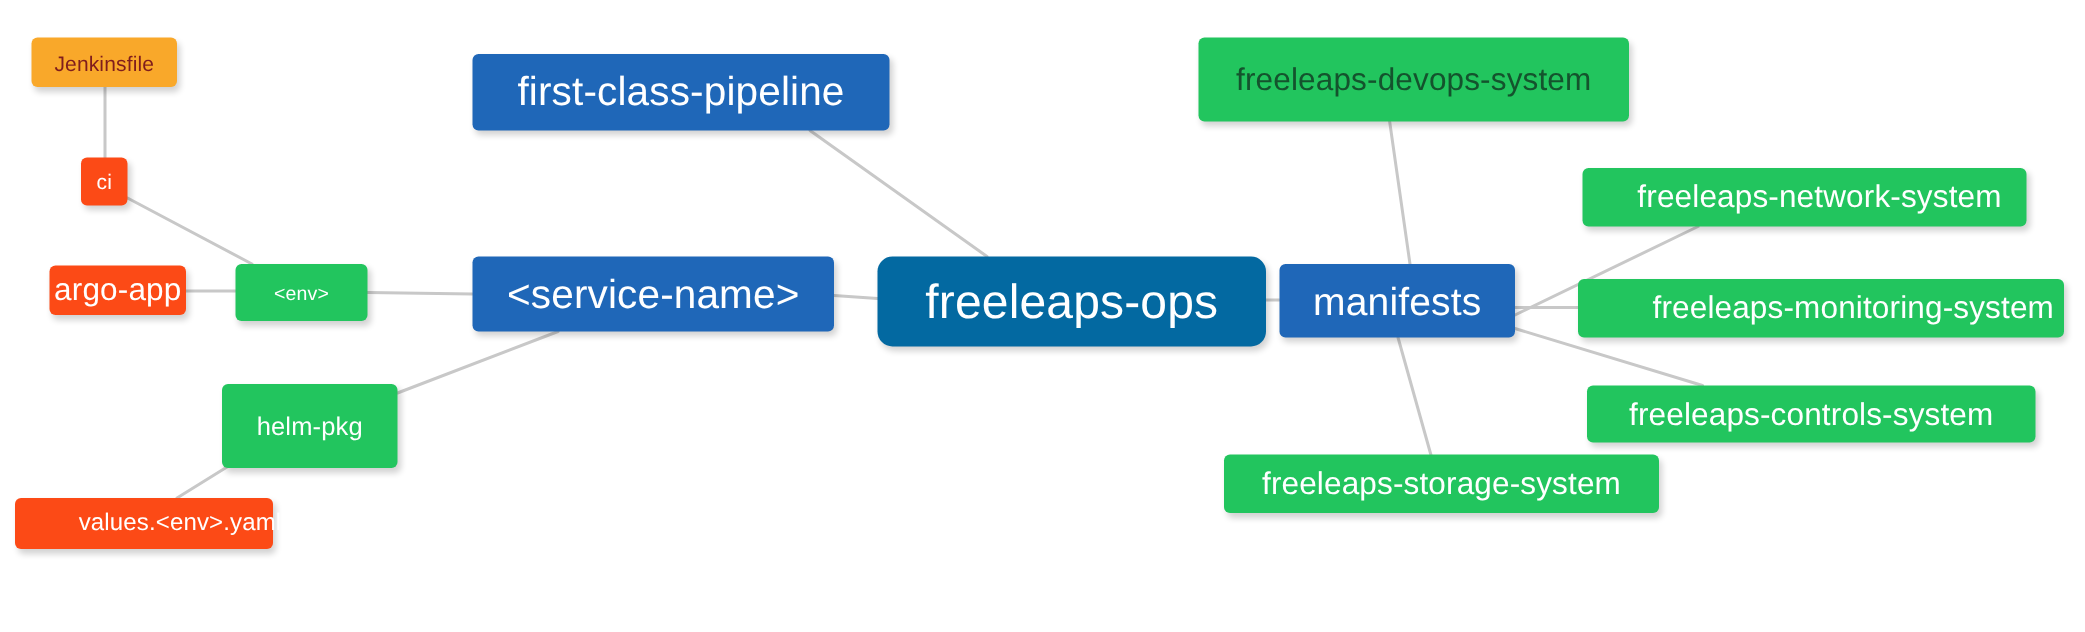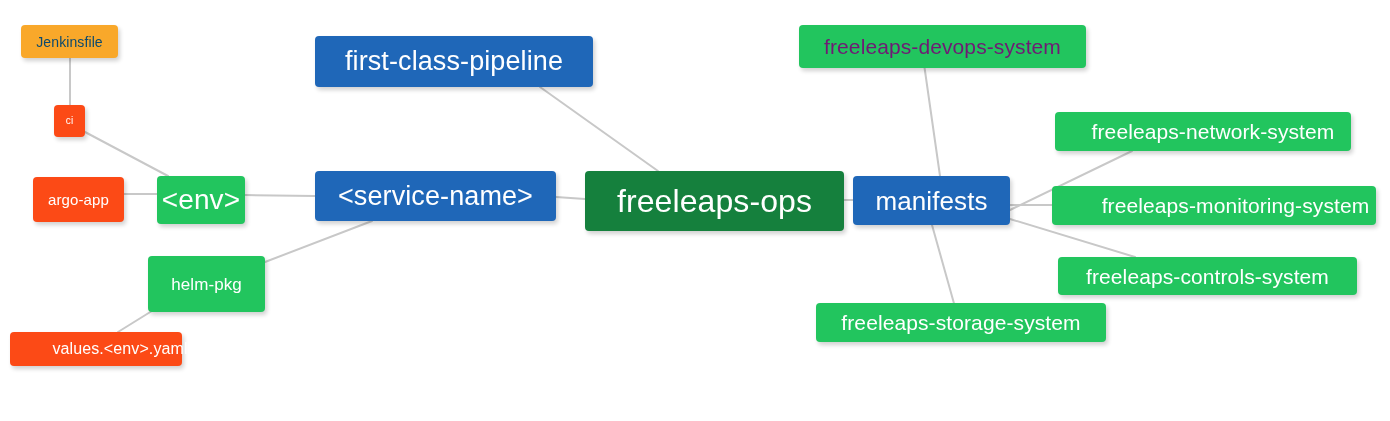--- a/index.html
+++ b/index.html
@@ -35,29 +35,29 @@
       <line x1="265" y1="262" x2="372" y2="221" stroke="#c8c8c8" stroke-width="2" stroke-linecap="round"></line>
       <line x1="118" y1="332" x2="176" y2="296" stroke="#c8c8c8" stroke-width="2" stroke-linecap="round"></line>
       <line x1="844" y1="200" x2="853" y2="200" stroke="#c8c8c8" stroke-width="2" stroke-linecap="round"></line>
       <line x1="940" y1="176" x2="924" y2="64" stroke="#c8c8c8" stroke-width="2" stroke-linecap="round"></line>
       <line x1="1010" y1="210" x2="1132" y2="151" stroke="#c8c8c8" stroke-width="2" stroke-linecap="round"></line>
       <line x1="1010" y1="205" x2="1052" y2="205" stroke="#c8c8c8" stroke-width="2" stroke-linecap="round"></line>
       <line x1="1010" y1="219" x2="1135" y2="257" stroke="#c8c8c8" stroke-width="2" stroke-linecap="round"></line>
       <line x1="932" y1="225" x2="955" y2="307" stroke="#c8c8c8" stroke-width="2" stroke-linecap="round"></line>
     </svg>
   <div id="node-layer">
-      <div class="node" style="left: 21px; top: 25px; width: 97px; height: 33px; background: rgb(249, 168, 42); font-size: 14px; color: #0c4a6e;">Jenkinsfile</div>
-      <div class="node" style="left: 54px; top: 105px; width: 31px; height: 32px; background: rgb(252, 74, 22); font-size: 10px; color: rgb(255, 255, 255); text-align: center;">ci</div>
-      <div class="node" style="left: 33px; top: 177px; width: 91px; height: 45px; background: rgb(252, 74, 22); font-size: 15px; color: rgb(255, 255, 255);">argo-app</div>
-      <div class="node" style="left: 157px; top: 176px; width: 88px; height: 48px; background: rgb(34, 197, 94); font-size: 28px; color: rgb(255, 255, 255);">&lt;env&gt;</div>
+      <div class="node" style="left: 21px; top: 25px; width: 97px; height: 33px; background: rgb(249, 168, 42); font-size: 14px; color: #7f1d1d;">Jenkinsfile</div>
+      <div class="node" style="left: 54px; top: 105px; width: 31px; height: 32px; background: rgb(252, 74, 22); font-size: 14px; color: rgb(255, 255, 255); text-align: center;">ci</div>
+      <div class="node" style="left: 33px; top: 177px; width: 91px; height: 33px; background: rgb(252, 74, 22); font-size: 21px; color: rgb(255, 255, 255);">argo-app</div>
+      <div class="node" style="left: 157px; top: 176px; width: 88px; height: 38px; background: rgb(34, 197, 94); font-size: 13px; color: rgb(255, 255, 255);">&lt;env&gt;</div>
       <div class="node" style="left: 315px; top: 171px; width: 241px; height: 50px; background: rgb(31, 103, 184); font-size: 27px; color: rgb(255, 255, 255);">&lt;service-name&gt;</div>
       <div class="node" style="left: 315px; top: 36px; width: 278px; height: 51px; background: rgb(31, 103, 184); font-size: 27px; color: rgb(255, 255, 255);">first-class-pipeline</div>
       <div class="node" style="left: 148px; top: 256px; width: 117px; height: 56px; background: rgb(34, 197, 94); font-size: 17px; color: rgb(255, 255, 255);">helm-pkg</div>
       <div class="node" style="left: 10px; top: 332px; width: 172px; height: 34px; background: rgb(252, 74, 22); font-size: 16px; color: rgb(255, 255, 255); padding-left: 48px;">values.&lt;env&gt;.yaml</div>
-      <div class="node" style="left: 585px; top: 171px; width: 259px; height: 60px; background: #15803d; font-size: 32px; color: rgb(255, 255, 255);">freeleaps-ops</div>
+      <div class="node" style="left: 585px; top: 171px; width: 259px; height: 60px; background: #0369a1; font-size: 32px; color: rgb(255, 255, 255); border-radius: 10px;">freeleaps-ops</div>
       <div class="node" style="left: 853px; top: 176px; width: 157px; height: 49px; background: rgb(31, 103, 184); font-size: 26px; color: rgb(255, 255, 255);">manifests</div>
-      <div class="node" style="left: 799px; top: 25px; width: 287px; height: 43px; background: rgb(34, 197, 94); font-size: 21px; color: #701a75; text-align: center;">freeleaps-devops-system</div>
+      <div class="node" style="left: 799px; top: 25px; width: 287px; height: 56px; background: rgb(34, 197, 94); font-size: 21px; color: #14532d; text-align: center;">freeleaps-devops-system</div>
       <div class="node" style="left: 1055px; top: 112px; width: 296px; height: 39px; background: rgb(34, 197, 94); font-size: 21px; color: rgb(255, 255, 255); padding-left: 20px;">freeleaps-network-system</div>
       <div class="node" style="left: 1052px; top: 186px; width: 324px; height: 39px; background: rgb(34, 197, 94); font-size: 21px; color: rgb(255, 255, 255); padding-left: 43px;">freeleaps-monitoring-system</div>
       <div class="node" style="left: 1058px; top: 257px; width: 299px; height: 38px; background: rgb(34, 197, 94); font-size: 21px; color: rgb(255, 255, 255);">freeleaps-controls-system</div>
       <div class="node" style="left: 816px; top: 303px; width: 290px; height: 39px; background: rgb(34, 197, 94); font-size: 21px; color: rgb(255, 255, 255);">freeleaps-storage-system</div>
     </div>
 </div>
 
 </body></html>

